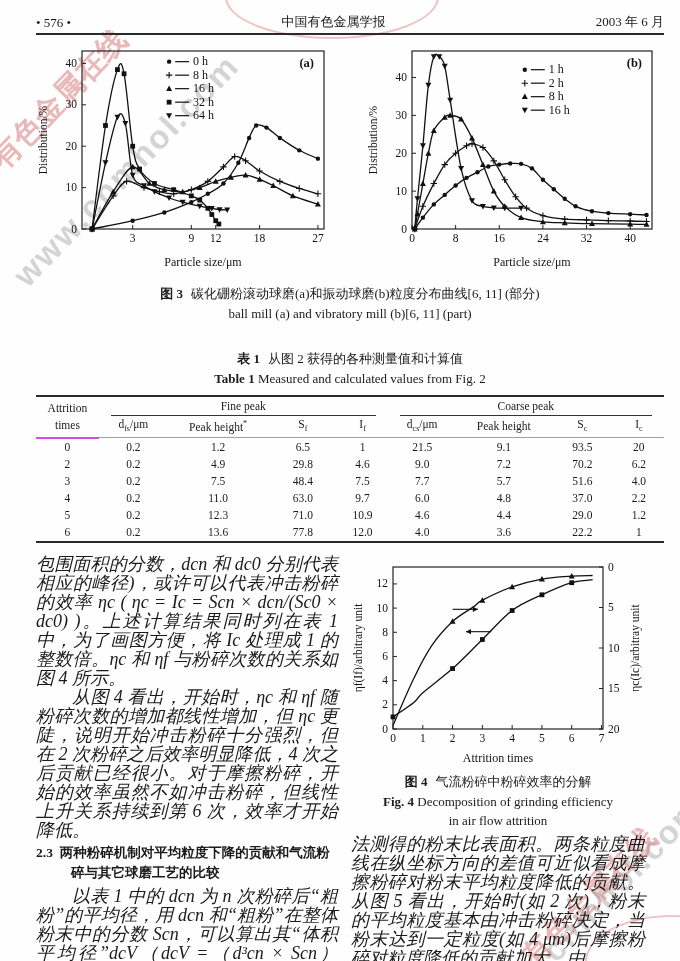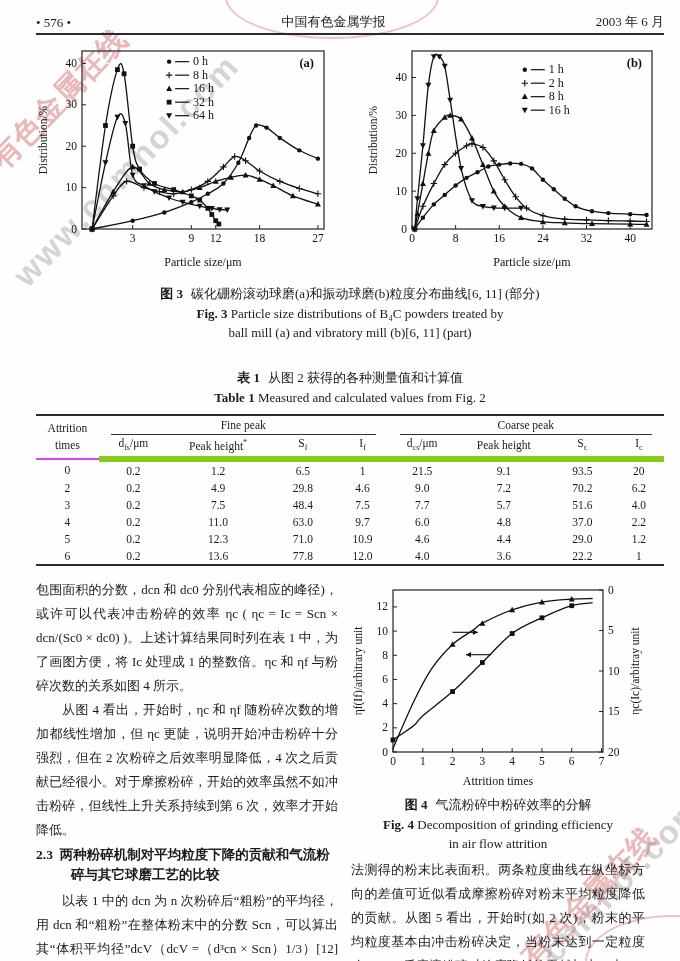--- a/index.html
+++ b/index.html
@@ -18,29 +18,29 @@
   .cap{text-align:center;font-size:13px;margin-top:14px;}
   .cap b{margin-right:8px;}
   .cap-sub{text-align:center;font-size:13px;margin-top:3px;}
   
   .tbl-caps{margin-top:28px;}
   table{width:100%;border-collapse:collapse;font-size:11.5px;margin-top:8px;
         border-top:2px solid #2a2a2a;border-bottom:2px solid #2a2a2a;}
   th,td{font-weight:normal;text-align:center;padding:2px 3px;}
   th.grp{position:relative;padding:3px 3px 4px;}
   th.grp::after{content:"";position:absolute;left:12px;right:12px;bottom:0;border-bottom:1px solid #333;}
-  tr.subhead th{border-bottom:6px solid #84cc16;padding:2px 3px 4px;}
+  tr.subhead th{border-bottom:1px solid #84cc16;padding:2px 3px 4px;}
   th.att{border-bottom:2px solid #d946ef;line-height:1.5;}
   td{padding:2.5px 3px;}
   sub{font-size:8px;} sup{font-size:8px;}
   
   .cols{display:flex;margin-top:12px;}
   .col-l{width:302px;margin-right:13px;}
   .col-r{width:294px;}
-  .para{font-size:13px;line-height:24px;text-align:justify;}
+  .para{font-size:18px;line-height:19px;text-align:justify;font-style:italic;}
   .para.ind{text-indent:2em;}
   .h23{font-size:13.5px;font-weight:bold;line-height:20px;margin:3px 0 4px;
        padding-left:2.6em;text-indent:-2.6em;}
   .fig4caps{margin-top:2px;}
   
   .wm{position:absolute;white-space:nowrap;pointer-events:none;z-index:1;
       font-family:"Liberation Sans","DejaVu Sans",sans-serif;font-weight:bold;}
   .wm-red{color:rgba(217,125,125,0.55);}
   .wm-gray{color:rgba(150,150,150,0.40);}
   .wm-tl-red{top:150px;left:-18px;font-size:30px;transform:rotate(-46deg);transform-origin:0 0;}
@@ -298,23 +298,20 @@
         <polygon points="158.8,70.28 155.8,64.78 161.8,64.78" fill="#111"></polygon>
         <line x1="164.8" y1="67.18" x2="178.8" y2="67.18" stroke="#111" stroke-width="1.2"></line>
         <text x="182.8" y="70.98" font-size="12">16 h</text>
         <text x="276" y="24" text-anchor="end" font-size="12.5" font-weight="bold">(b)</text>
       </svg>
   </div>
 
   <div class="cap">
     <b>图 3</b><span>碳化硼粉滚动球磨(a)和振动球磨(b)粒度分布曲线[6, 11] (部分)</span>
   </div>
-  <div class="cap-sub">
-    <b>Fig. 3</b>&nbsp;<span>Particle size distributions of B₄C powders treated by</span>
-  </div>
   <div class="cap-sub">ball mill (a) and vibratory mill (b)[6, 11] (part)</div>
 
   <div class="cap tbl-caps">
     <b>表 1</b><span>从图 2 获得的各种测量值和计算值</span>
   </div>
   <div class="cap-sub">
     <b>Table 1</b>&nbsp;<span>Measured and calculated values from Fig. 2</span>
   </div>
 
   <table>

